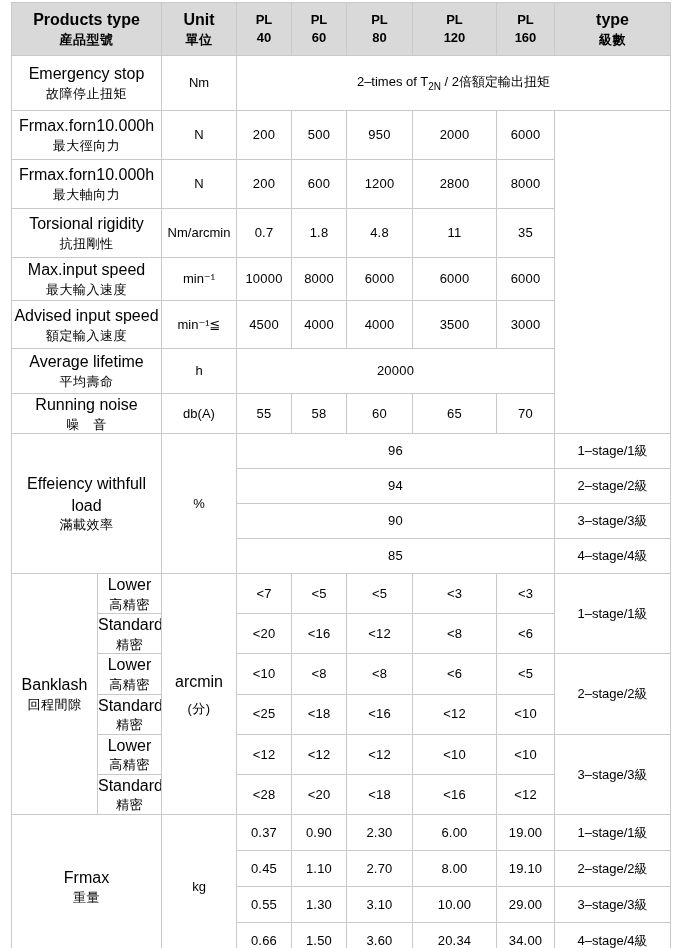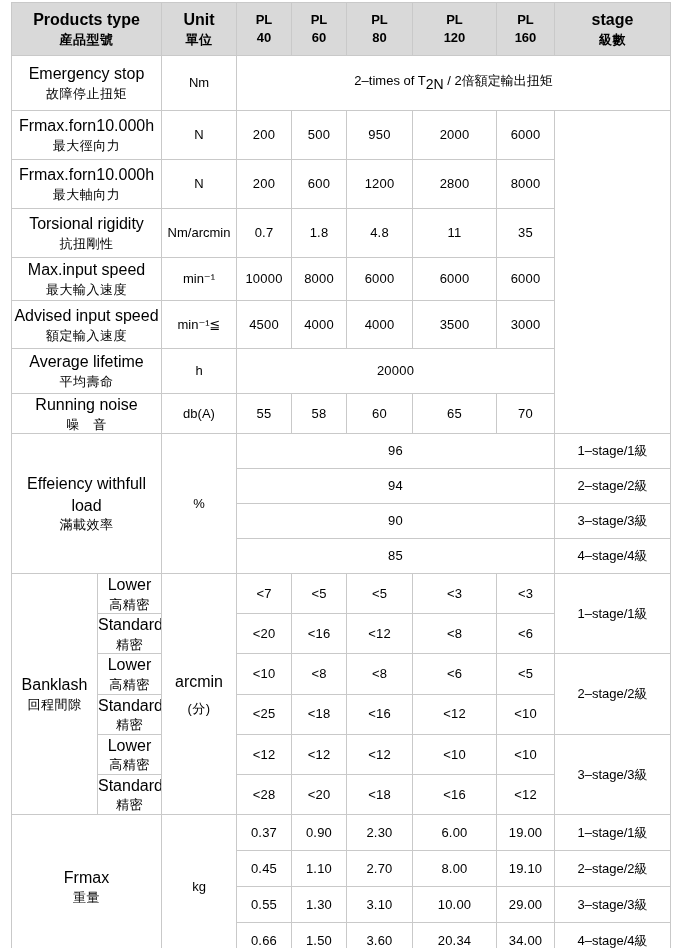--- a/index.html
+++ b/index.html
@@ -26,21 +26,21 @@
     line-height:1.35;
     overflow:hidden;
   }
   thead th{
     background:#d9d9d9;
     font-weight:bold;
   }
   .en{font-size:16px;}
   .zh{font-size:13px;letter-spacing:0.5px;}
   .gap .en{margin-bottom:7px;text-align:center;}
-  sub{font-size:14px;}
+  sub{font-size:10px;}
   .num{letter-spacing:0.2px;}
 </style>
 </head>
 <body>
 
 <table class="spec">
   <colgroup>
     <col style="width:86px">
       <col style="width:64px">
       <col style="width:75px">
@@ -76,21 +76,21 @@
       </th>
       <th>
         <div>PL</div>
         <div>120</div>
       </th>
       <th>
         <div>PL</div>
         <div>160</div>
       </th>
       <th>
-        <div class="en">stage</div>
+        <div class="en">type</div>
         <div class="zh">級數</div>
       </th>
     </tr>
   </thead>
 
   <tbody>
 
     <tr style="height:55px">
       <td colspan="2">
         <div class="en">Emergency stop</div>

